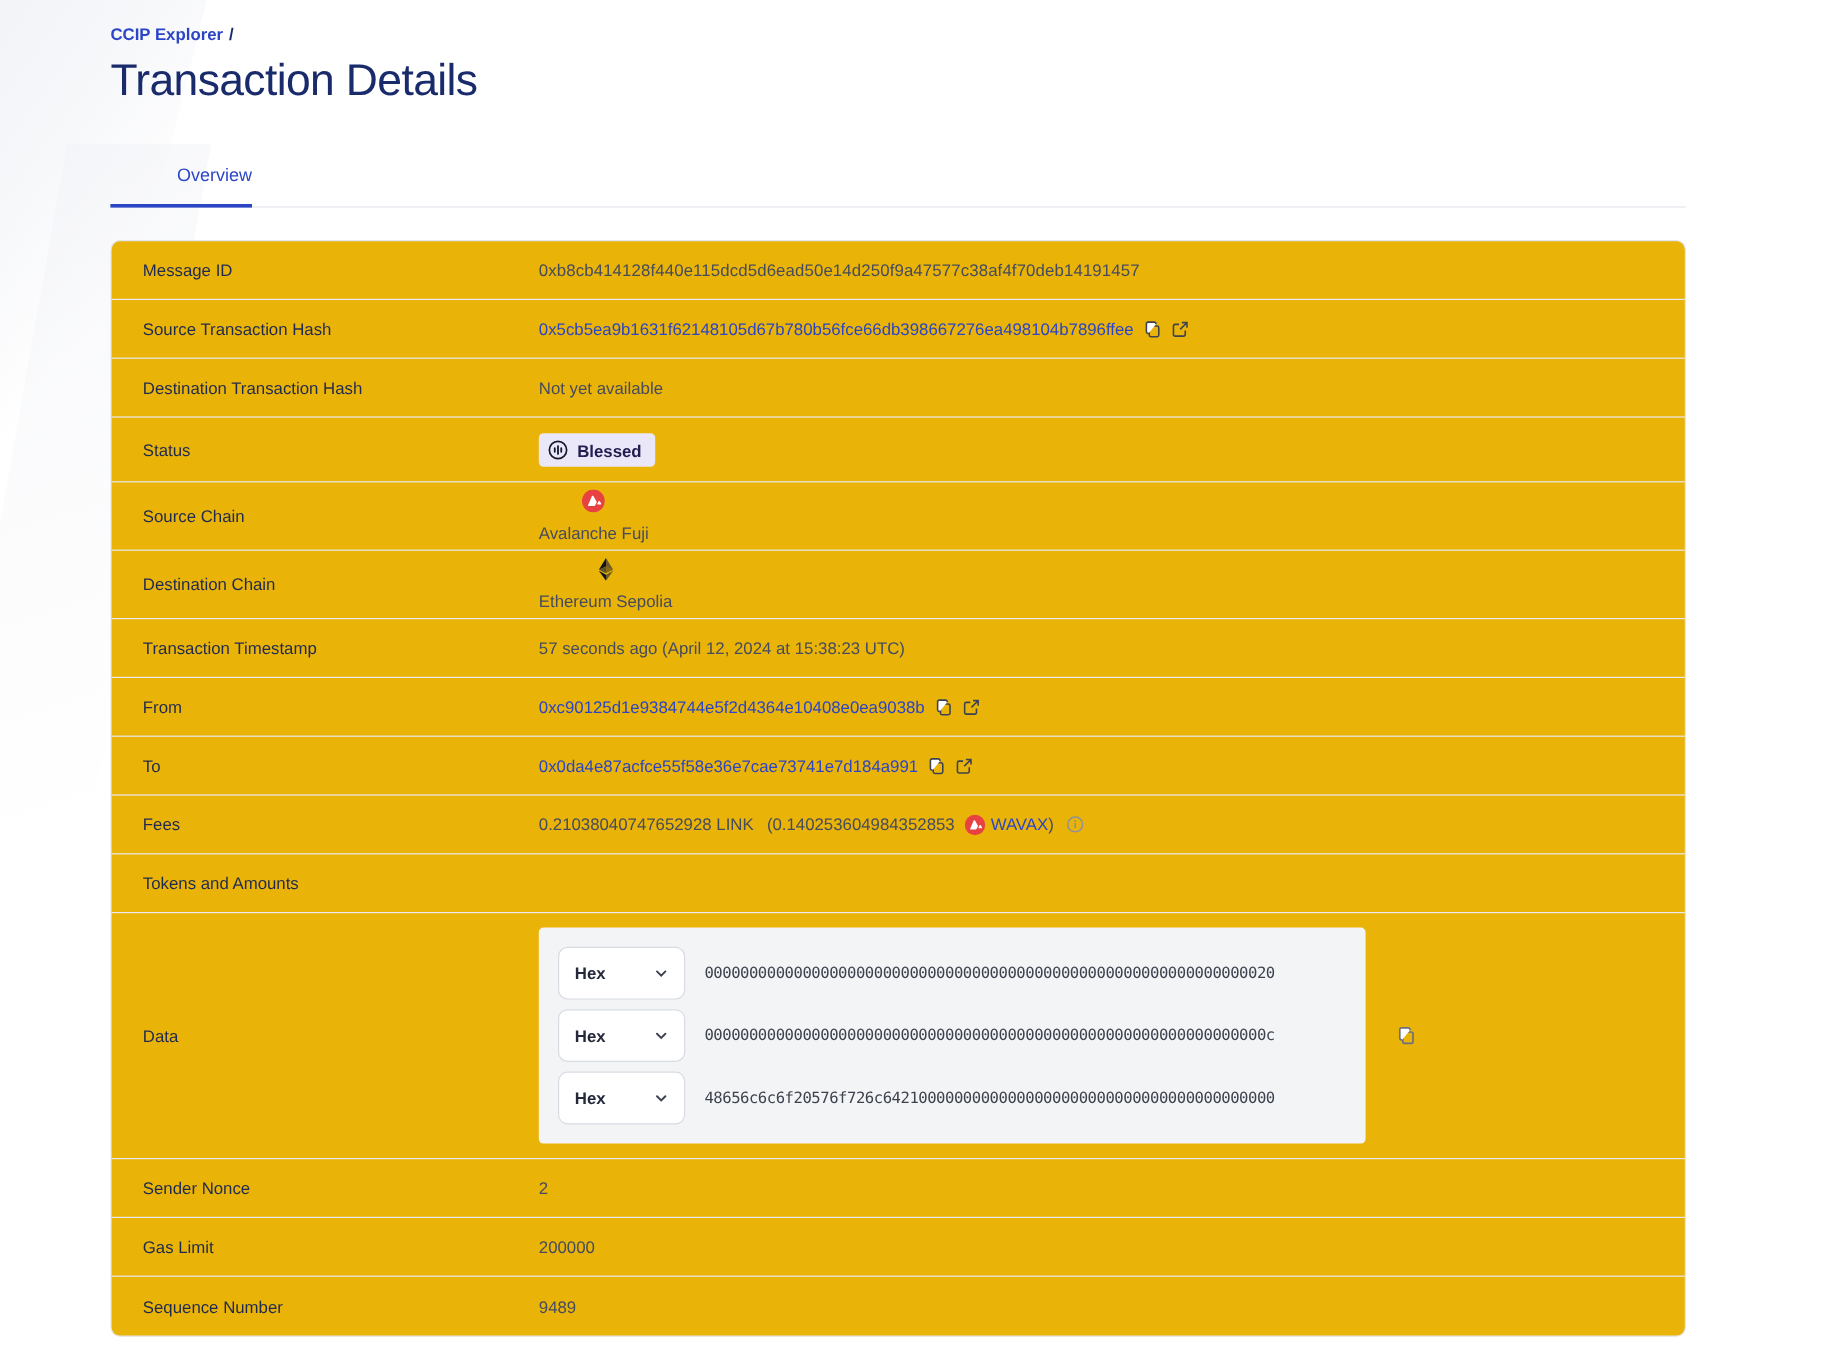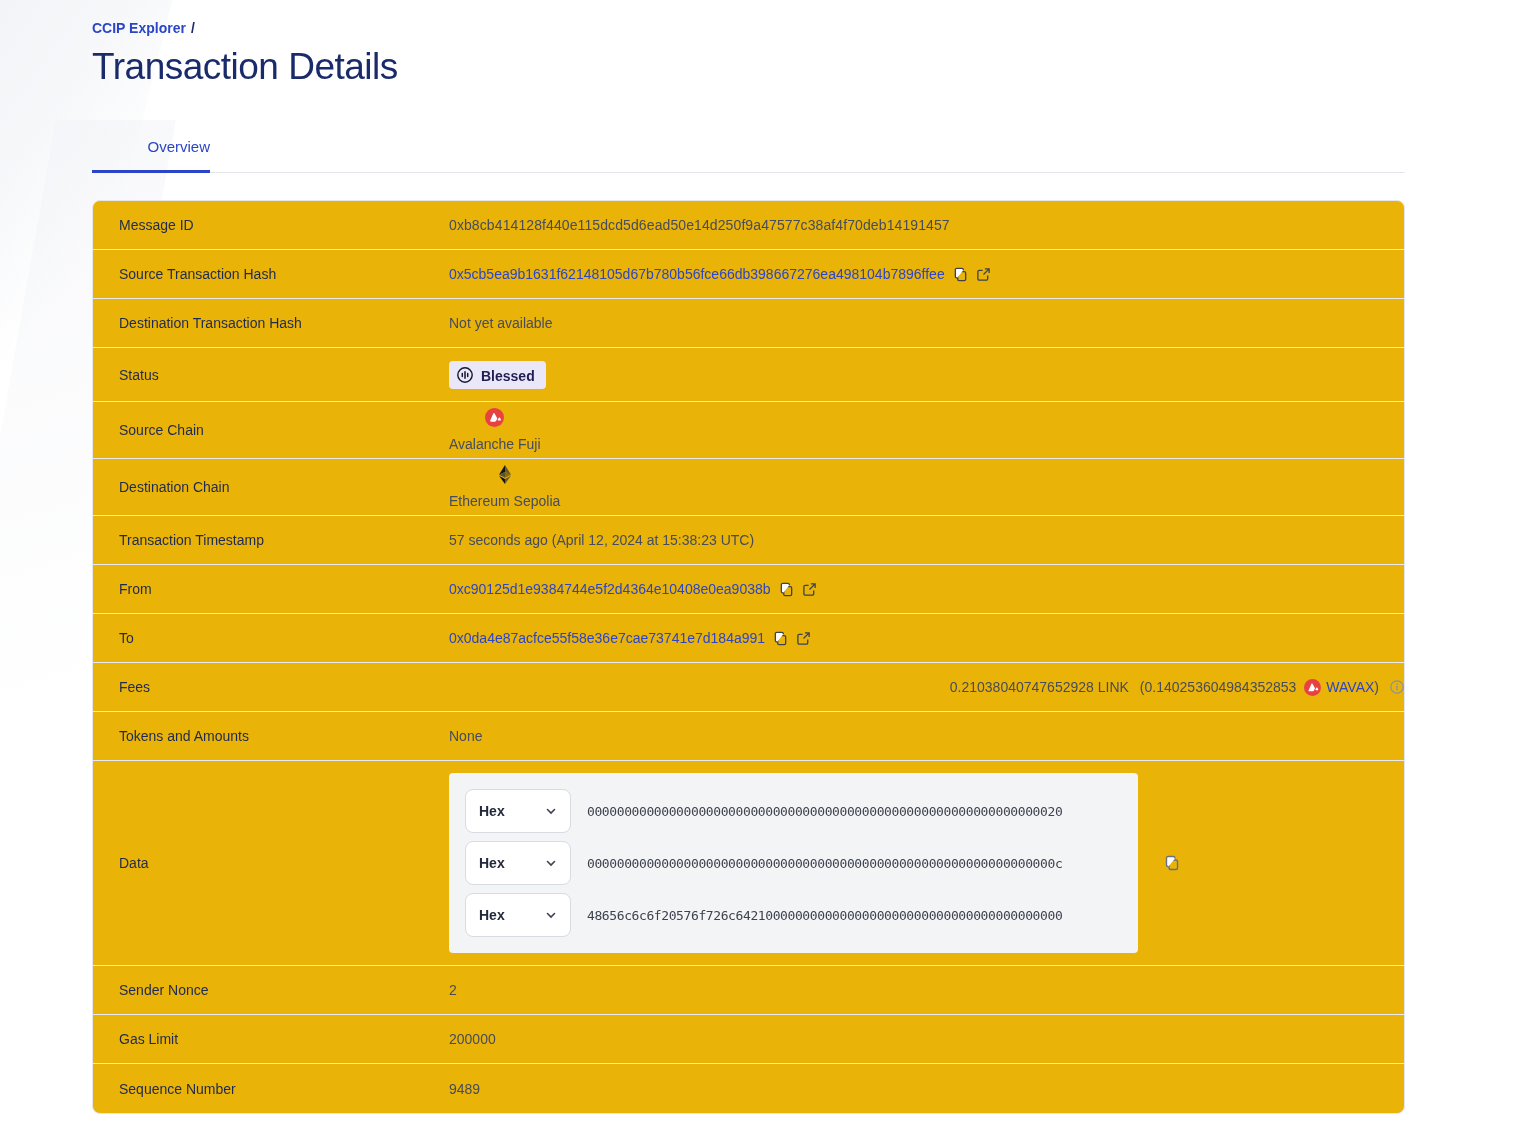--- a/index.html
+++ b/index.html
@@ -44,21 +44,21 @@
   .icon-btn svg { display:block; }
 
   .badge { display:inline-flex; align-items:flex-end; gap:7px;
     background:#e9e7f8; border-radius:4px; padding:5px 11px 5px 7px;
     font-size:14px; color:#211d50; font-weight:bold;}
   .badge svg { display:block; }
 
   .chain { display:inline-flex; align-items:center; gap:9px;flex-direction:column; }
   .chain svg { display:block; }
 
-  .fees-wrap { display:inline-flex; align-items:center; gap:5px; flex-wrap:nowrap;justify-content:flex-end; }
+  .fees-wrap { display:inline-flex; align-items:center; gap:5px; flex-wrap:nowrap; }
   .fees-wrap .tok-link { color:#2b45c6; text-decoration:none; cursor:pointer; }
   .info-icon { color:#8b909c; margin-left:3px; cursor:pointer; display:inline-flex; }
 
   
   .row.data-row { align-items:center; padding:12px 0; }
   .data-box { background:#f3f4f6; border-radius:4px; padding:16px; width:689px;
     display:flex; flex-direction:column; gap:8px; }
   .data-line { display:flex; align-items:center; gap:16px; }
   .hex-select { background:#fff; border:1px solid #d8dbe2; border-radius:8px;
     width:106px; height:44px; padding:0 13px; display:flex; align-items:center;
@@ -219,21 +219,20 @@
               <circle cx="7" cy="7" r="6.2" stroke="currentColor" stroke-width="1.2"></circle>
               <path d="M7 6.3v3.4" stroke="currentColor" stroke-width="1.3" stroke-linecap="round"></path>
               <circle cx="7" cy="4.2" r="0.8" fill="currentColor"></circle>
             </svg>
         </span>
       </div>
     </div>
 
     <div class="row">
       <div class="label">Tokens and Amounts</div>
-      <div class="value">None</div>
     </div>
 
     <div class="row data-row">
       <div class="label">Data</div>
       <div class="value" style="align-items:center;">
         <div class="data-box">
           <div class="data-line">
             <div class="hex-select">
               <span class="sel-label">Hex</span>
               <svg width="12" height="12" viewBox="0 0 12 12" fill="none" stroke="currentColor" stroke-width="1.6" stroke-linecap="round">

